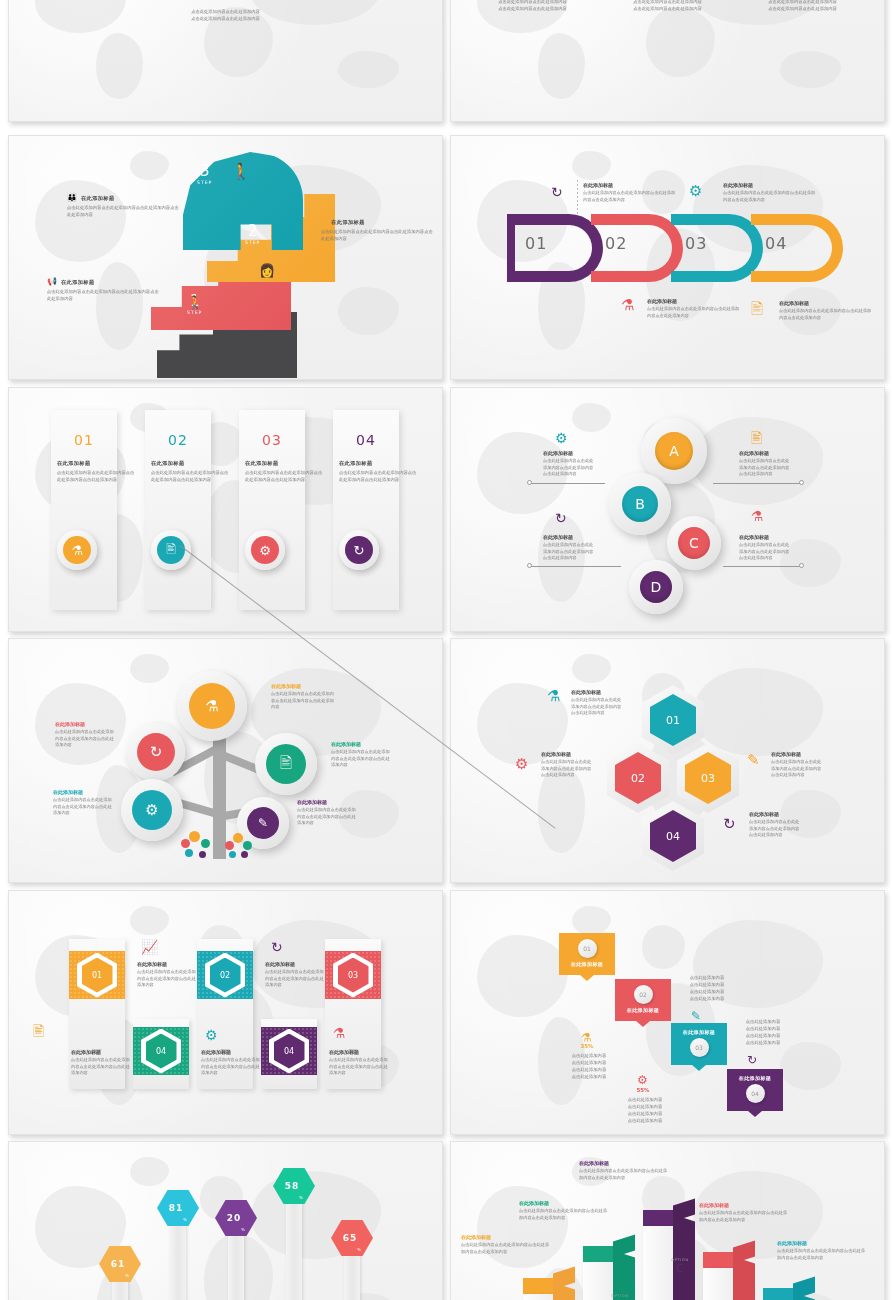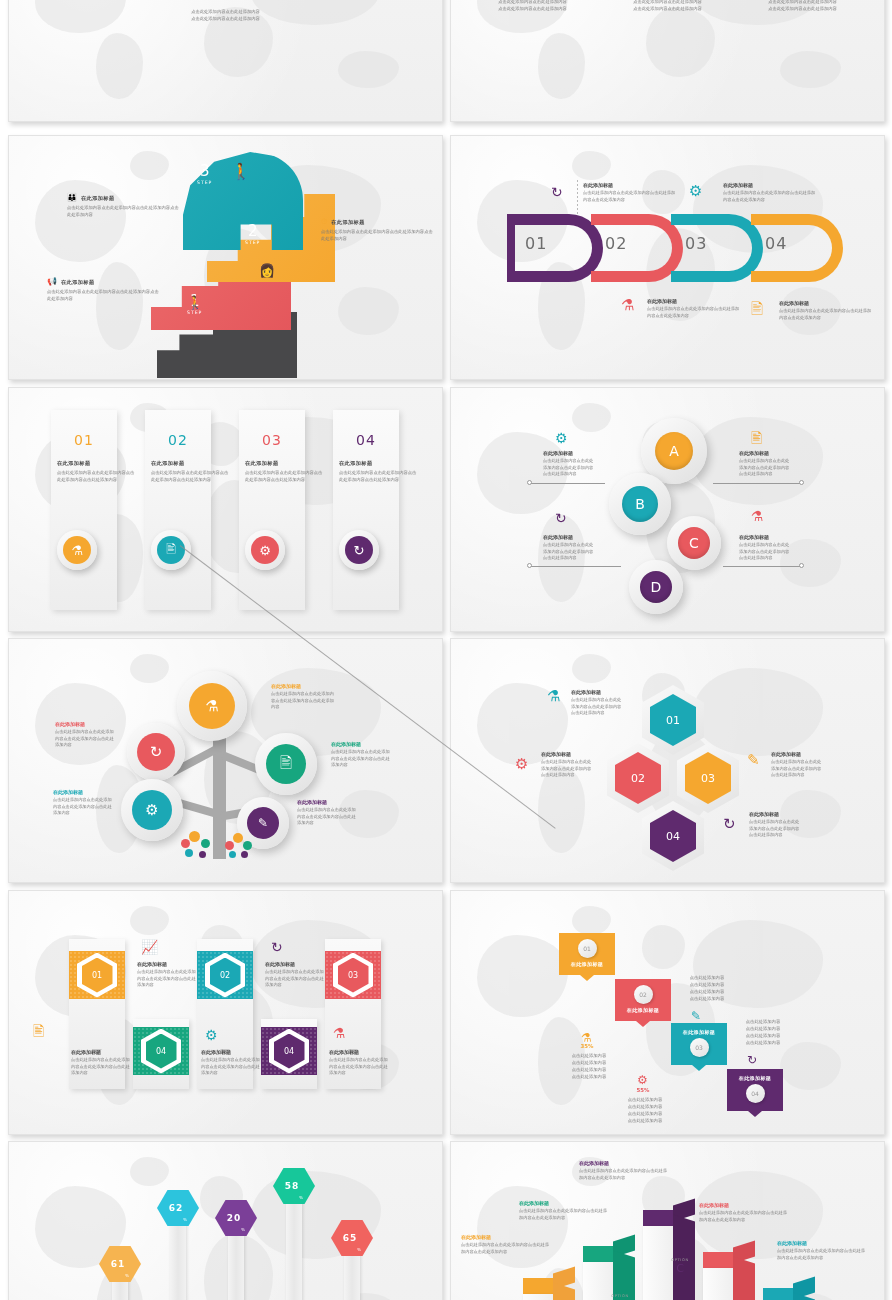--- a/index.html
+++ b/index.html
@@ -777,21 +777,21 @@
     <div class="barhex" style="left:90px; top:104px; background:#f6b450;">
       <div class="dots"></div>
       <b>61</b>
       <i>%</i>
     </div>
     <div class="vlabel cn" style="left:103px; top:156px;">添加标题</div>
 
     <div class="barcol" style="left:161px; top:66px; height:176px;"></div>
     <div class="barhex" style="left:148px; top:48px; background:#2cc4dd;">
       <div class="dots"></div>
-      <b>62</b>
+      <b>81</b>
       <i>%</i>
     </div>
     <div class="vlabel cn" style="left:161px; top:156px;">添加标题</div>
 
     <div class="barcol" style="left:219px; top:76px; height:166px;"></div>
     <div class="barhex" style="left:206px; top:58px; background:#7b3f98;">
       <div class="dots"></div>
       <b>20</b>
       <i>%</i>
     </div>

